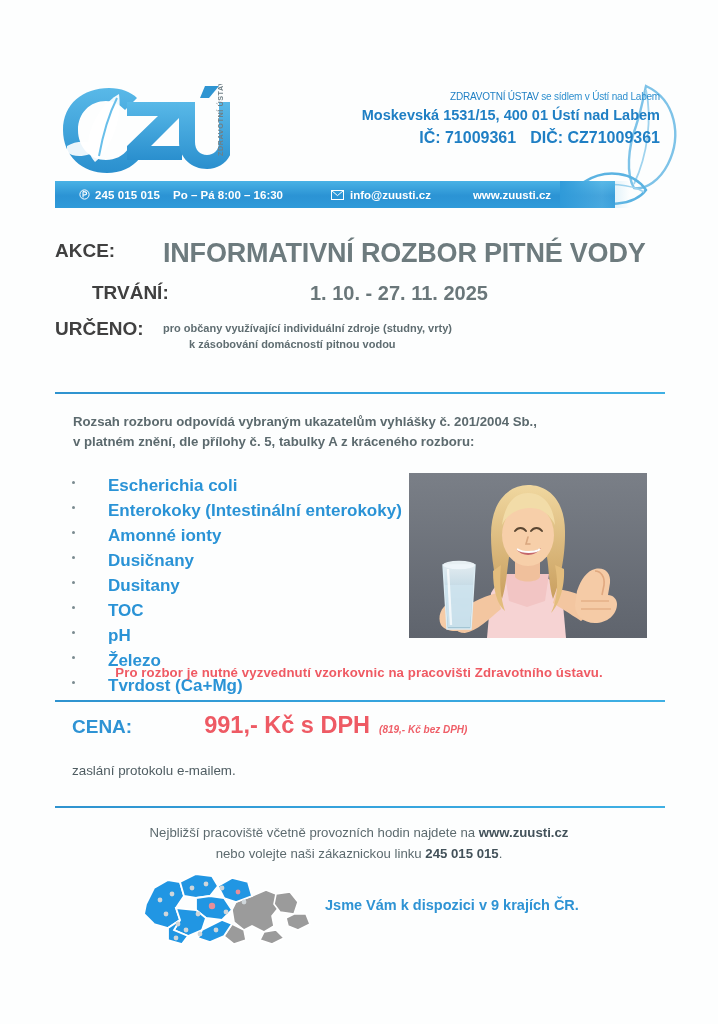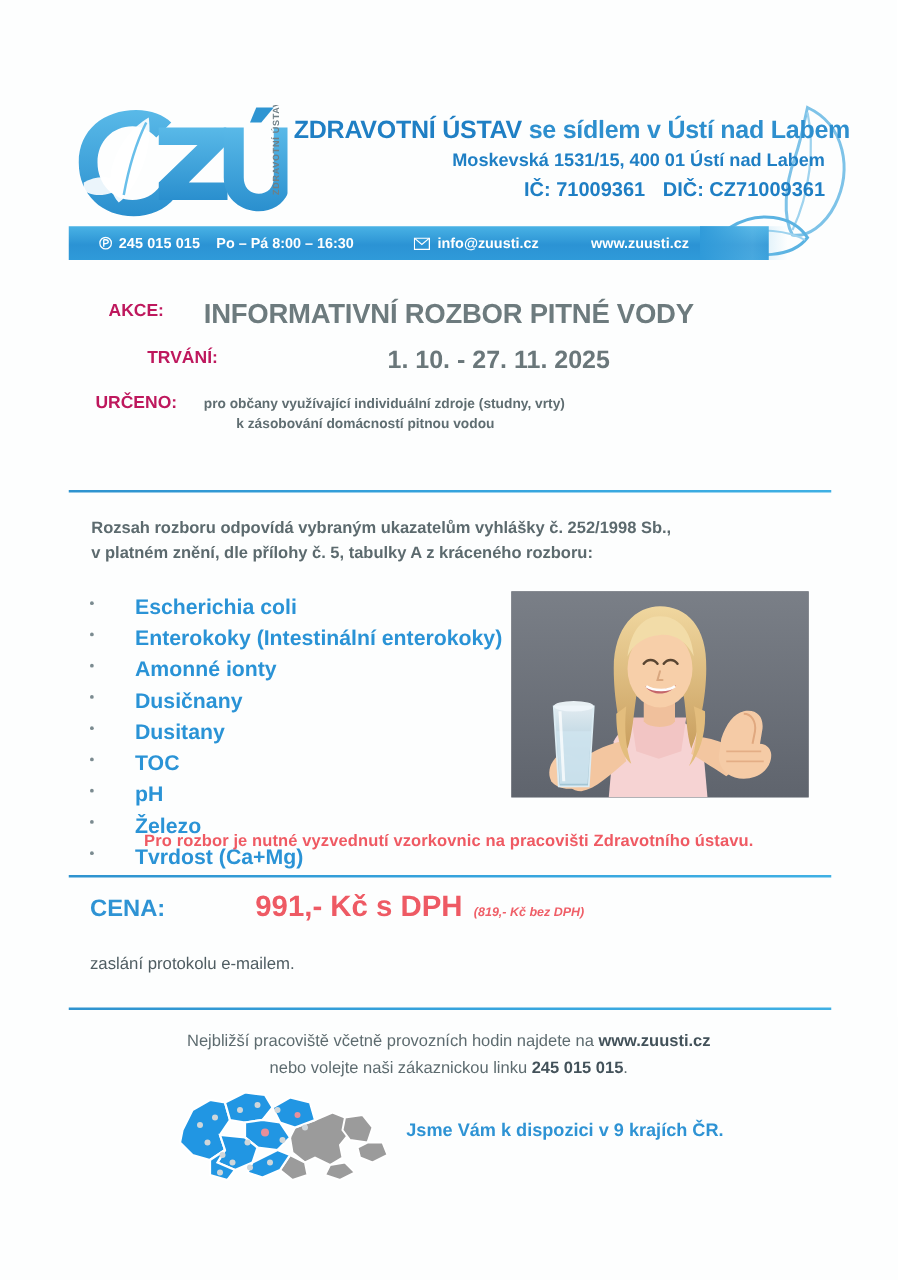--- a/index.html
+++ b/index.html
@@ -44,22 +44,22 @@
   .logo svg { display: block; }
 
   .org-block {
     position: absolute;
     left: 180px;
     top: 8px;
     width: 425px;
     text-align: right;
   }
   .org-line1 {
-    font-size: 20px;
-    font-weight: bold;
+    font-size: 10px;
+    font-weight: normal;
     color: #2e8fce;
     letter-spacing: -0.2px;
     white-space: nowrap;
     line-height: 1.45;
   }
   .org-line1 .strong {
     color: #1f7fc4;
   }
   .org-line2 {
     font-size: 14.5px;
@@ -131,30 +131,29 @@
     left: 55px;
     top: 240px;
     width: 615px;
   }
   .t-row {
     position: relative;
     margin-bottom: 13px;
   }
   .t-label {
     display: inline-block;
-    color: #be185d;
-    font-weight: bold;
-    font-size: 14px;
+    color: #404040;
+    font-weight: bold;
+    font-size: 19px;
     vertical-align: top;
-    text-align: center;
   }
   .t-row-akce .t-label { width: 108px; }
   .t-row-akce .t-value {
     display: inline-block;
-    font-size: 22px;
+    font-size: 27px;
     font-weight: bold;
     color: #6d7b7e;
     letter-spacing: -0.2px;
     vertical-align: top;
     margin-top: -2px;
   }
   .t-row-trvani .t-label { width: 108px; margin-left: 37px; }
   .t-row-trvani .t-value {
     display: inline-block;
     font-size: 20px;
@@ -406,21 +405,21 @@
       <span class="t-label">TRVÁNÍ:</span><span class="t-value">1. 10. - 27. 11. 2025</span>
     </div>
     <div class="t-row t-row-urceno">
       <span class="t-label">URČENO:</span><span class="t-value"><span>pro občany využívající individuální zdroje (studny, vrty)</span><span class="l2">k zásobování domácností pitnou vodou</span></span>
     </div>
   </div>
 
   <div class="rule rule-1"></div>
 
   <div class="scope">
-    <div>Rozsah rozboru odpovídá vybraným ukazatelům vyhlášky č. 252/1998 Sb.,</div>
+    <div>Rozsah rozboru odpovídá vybraným ukazatelům vyhlášky č. 201/2004 Sb.,</div>
     <div>v platném znění, dle přílohy č. 5, tabulky A z kráceného rozboru:</div>
   </div>
 
   <div class="params">
     <div class="param-item">
       <span class="bullet"></span>
       <span>Escherichia coli</span>
     </div>
     <div class="param-item">
       <span class="bullet"></span>

